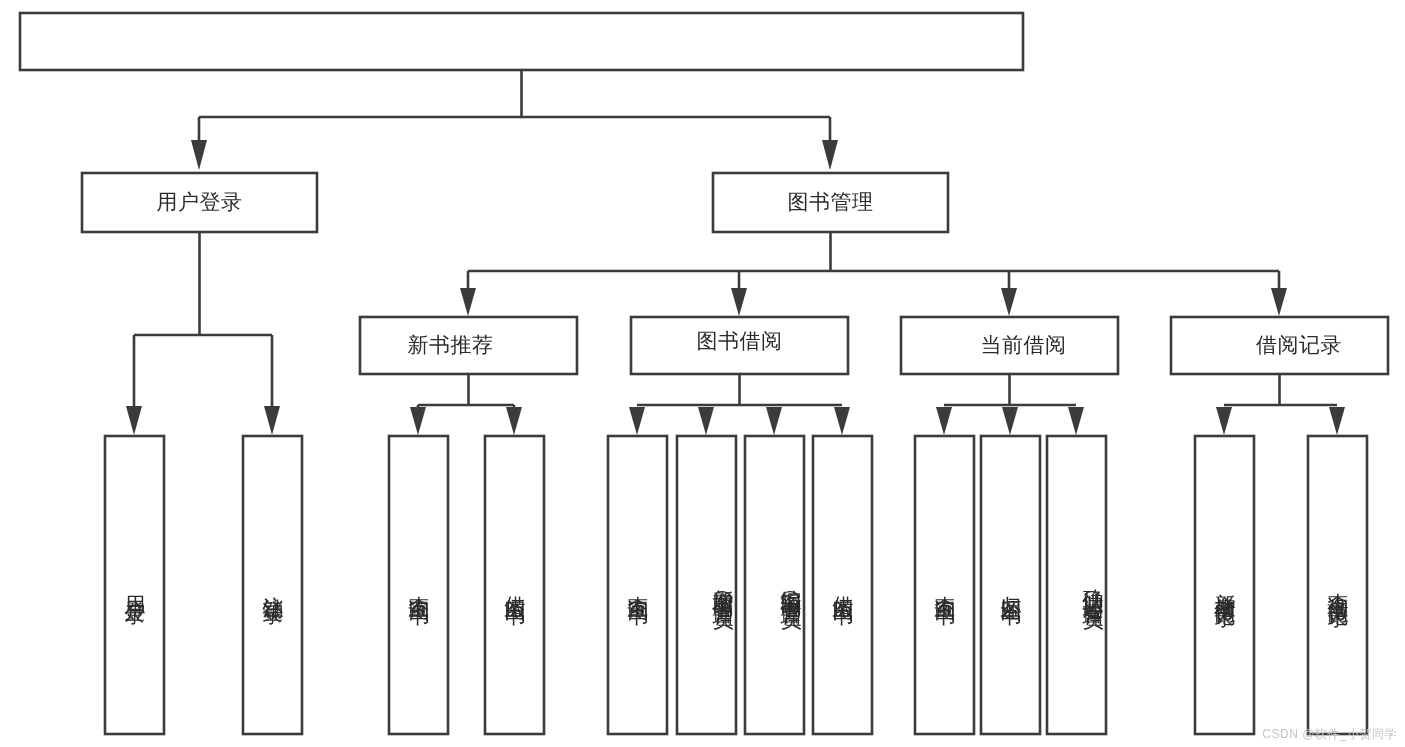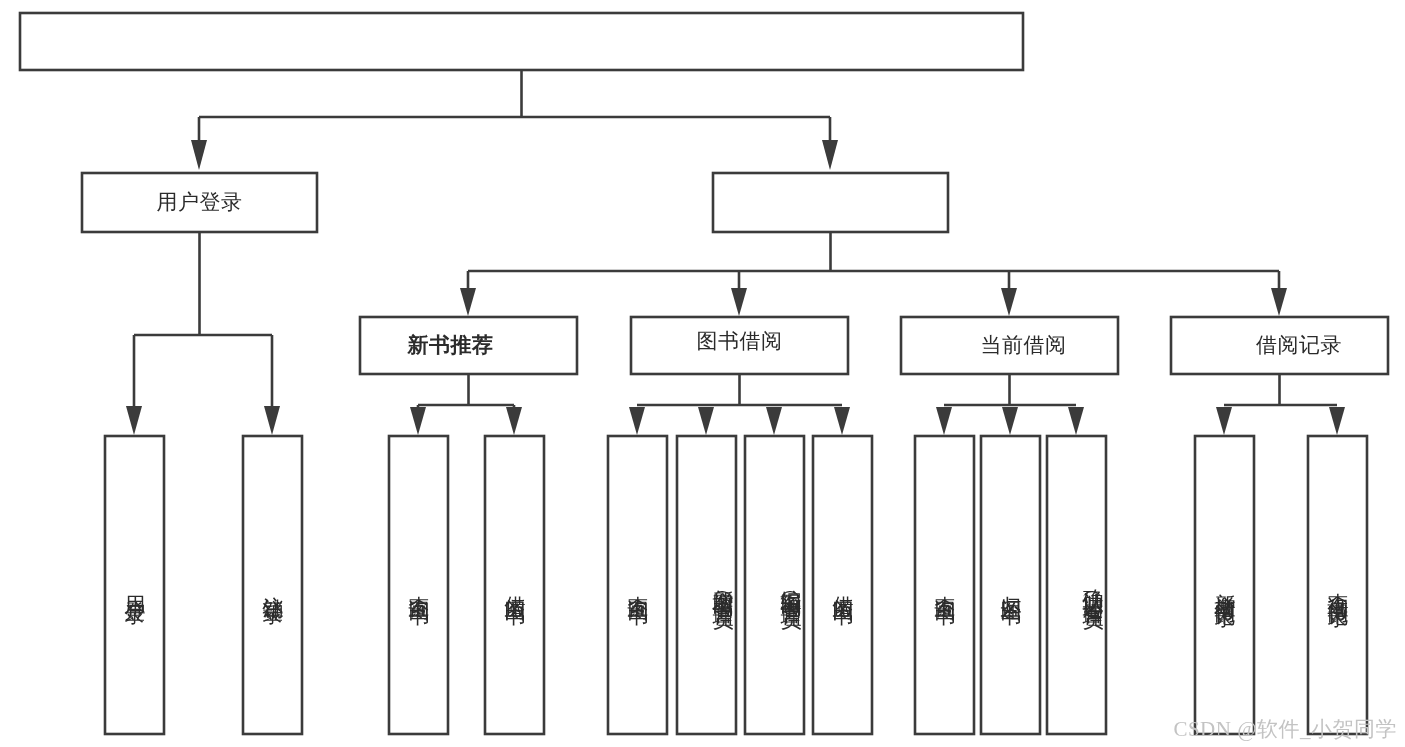--- a/index.html
+++ b/index.html
@@ -62,23 +62,23 @@
     font-size: 21px;
     line-height: 1.28;
     letter-spacing: 3px;
     padding-top: 6px;
     padding-bottom: 6px;
   }
   .watermark {
     position: absolute;
     right: 8px;
     bottom: 4px;
-    font-size: 21px;
+    font-size: 12px;
     color: #c3c3c3;
-    font-family: Liberation Serif, serif;
+    font-family: Liberation Sans, sans-serif;
     white-space: nowrap;
     letter-spacing: 0.5px;
   }
 </style>
 </head>
 <body>
 
 <div id="diagram-root">
 
   <svg class="diagram-canvas" viewBox="0 0 1405 747">
@@ -160,22 +160,23 @@
     <rect class="node-box" x="981" y="436" width="59" height="298"></rect>
     <rect class="node-box" x="1047" y="436" width="59" height="298"></rect>
 
     <rect class="node-box" x="1195" y="436" width="59" height="298"></rect>
     <rect class="node-box" x="1308" y="436" width="59" height="298"></rect>
 
   </svg>
 
 
   <div class="node-label horiz" style="left:82px; top:173px; width:235px; height:59px;">用户登录</div>
+  <div class="node-label horiz" style="left:713px; top:173px; width:235px; height:59px;">图书管理</div>
 
-  <div class="node-label horiz" style="left:360px; top:317px; width:181px; height:57px;font-weight:bold;">新书推荐</div>
+  <div class="node-label horiz" style="left:360px; top:317px; width:181px; height:57px;">新书推荐</div>
   <div class="node-label horiz" style="left:631px; top:317px; width:217px; height:49px;">图书借阅</div>
   <div class="node-label horiz" style="left:901px; top:317px; width:217px; height:57px;padding-left:28px;">当前借阅</div>
   <div class="node-label horiz" style="left:1171px; top:317px; width:217px; height:57px;padding-left:39px;">借阅记录</div>
 
   <div class="node-label vert" style="left:105px; top:436px; width:59px; height:298px;">用户登录</div>
   <div class="node-label vert" style="left:243px; top:436px; width:59px; height:298px;">注销登录</div>
 
   <div class="node-label vert" style="left:389px; top:436px; width:59px; height:298px;">查询图书</div>
   <div class="node-label vert" style="left:485px; top:436px; width:59px; height:298px;">借阅图书</div>
 

